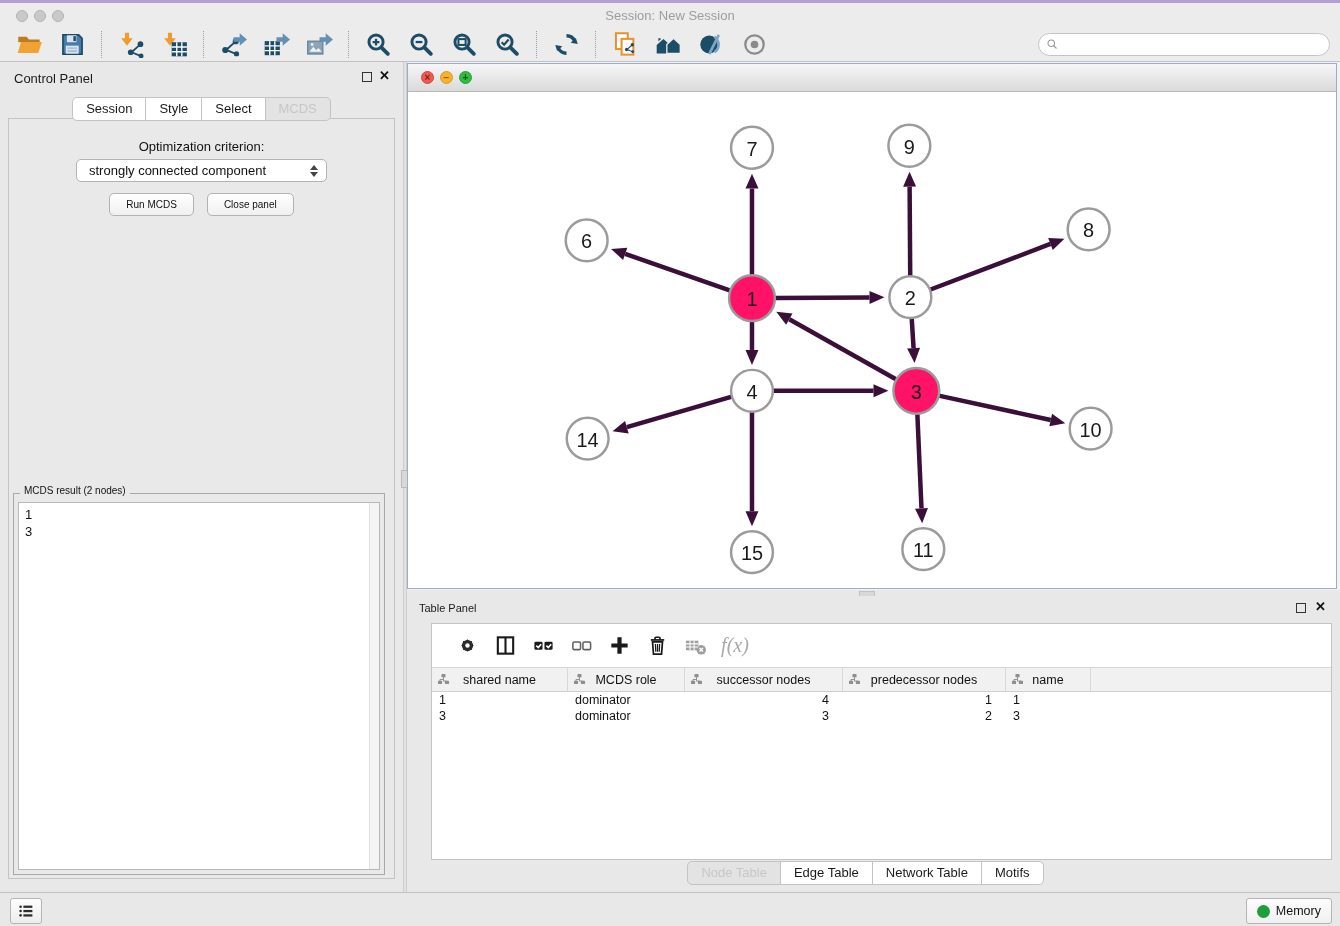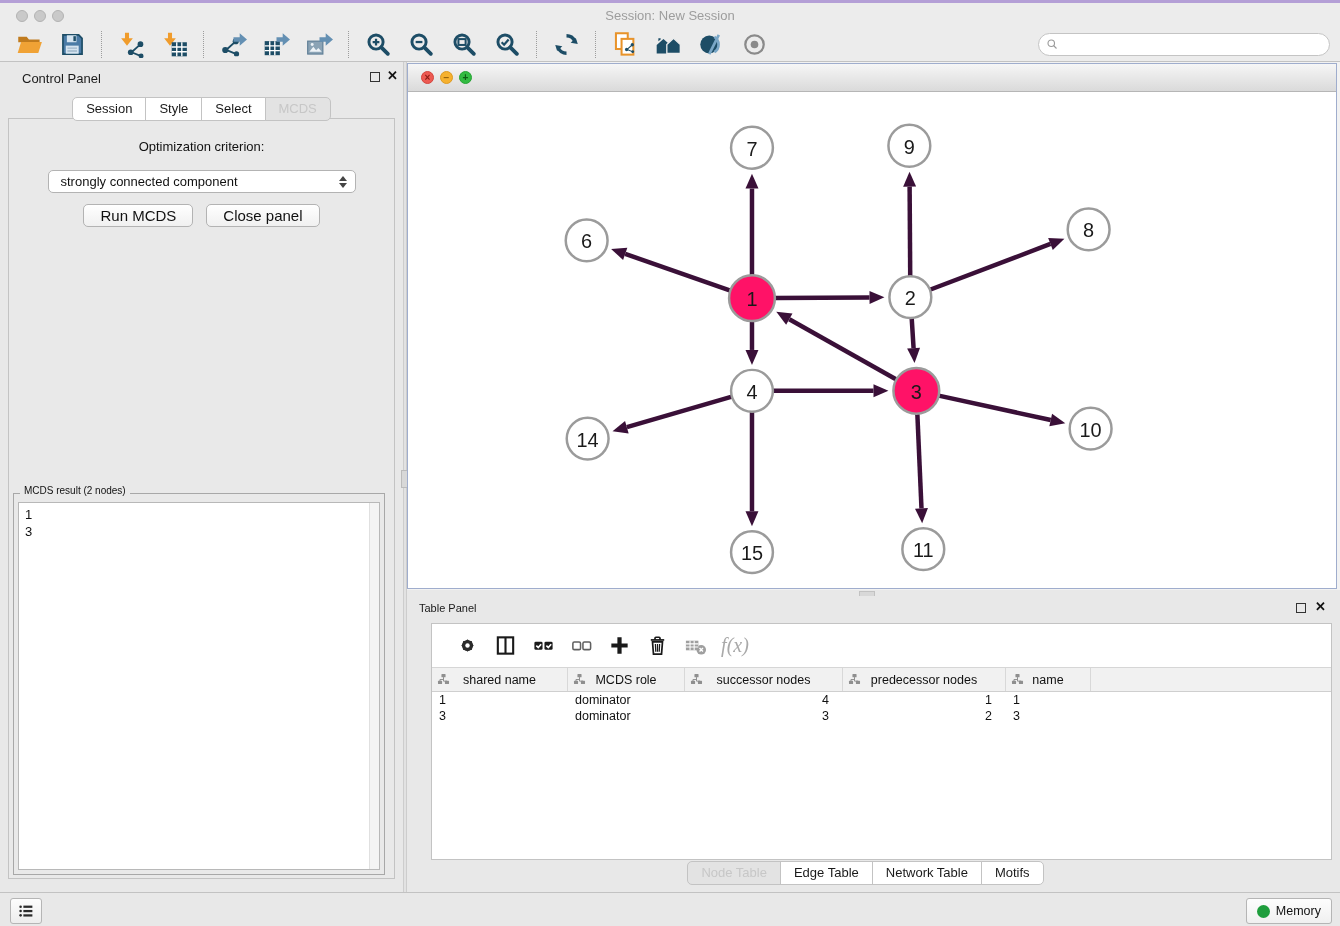--- a/index.html
+++ b/index.html
@@ -16,42 +16,42 @@
            display:flex;align-items:center;box-sizing:border-box;padding-left:8px;}
   .tb-btn{width:43px;height:31px;display:flex;align-items:center;justify-content:center;flex:0 0 auto;}
   .tb-btn svg{width:27px;height:27px;}
   .tb-sep{width:1px;height:27px;border-left:1px dotted #9d9d9d;margin:0 7px;flex:0 0 auto;}
   .search-wrap{margin-left:auto;margin-right:10px;width:292px;height:23px;background:#fff;border:1px solid #c4c4c4;
                border-radius:12px;display:flex;align-items:center;padding-left:6px;box-sizing:border-box;}
   .search-wrap svg{width:15px;height:15px;flex:0 0 auto;}
   .search-input{border:none;outline:none;background:transparent;flex:1;font-size:13px;height:19px;padding:0 6px 0 2px;}
   
   .control-panel{position:absolute;left:0;top:62px;width:403px;height:830px;background:#e8e8e8;}
-  .panel-head{position:absolute;left:8px;top:0;width:100%;height:30px;}
+  .panel-head{position:absolute;left:0;top:0;width:100%;height:30px;}
   .panel-title{position:absolute;left:14px;top:9px;font-size:13px;color:#1a1a1a;}
   .float-box{position:absolute;width:10px;height:10px;border:1.5px solid #333;box-sizing:border-box;top:10px;}
   .close-x{position:absolute;top:7px;font-size:13px;font-weight:bold;color:#111;line-height:14px;}
   .seg{display:flex;}
   .seg .tab{background:#fff;border:1px solid #c3c3c3;margin-left:-1px;padding:3px 13px 4px;font-size:13px;color:#1a1a1a;cursor:default;}
   .seg .tab:first-child{border-radius:5px 0 0 5px;margin-left:0;}
   .seg .tab:last-child{border-radius:0 5px 5px 0;}
   .seg .tab.active{background:#e3e3e3;color:#c7c7c7;}
   .cp-tabs{position:absolute;top:35px;left:0;width:100%;display:flex;justify-content:center;z-index:2;}
   .cp-content{position:absolute;left:8px;right:8px;top:56px;bottom:13px;border:1px solid #c3c3c3;background:#e9e9e9;z-index:1;}
   .opt-label{margin-top:20px;text-align:center;font-size:13px;color:#111;}
-  .dropdown{margin:16px auto 0;width:308px;height:23px;background:#fff;border:1px solid #b3b3b3;border-radius:5px;
+  .dropdown{margin:5px auto 0;width:251px;height:23px;background:#fff;border:1px solid #b3b3b3;border-radius:5px;
             display:flex;align-items:center;box-sizing:border-box;padding:0 8px 0 12px;font-size:13px;color:#111;}
   .dd-text{flex:1;}
   .dd-arrows{display:flex;flex-direction:column;gap:2px;align-items:center;}
   .dd-arrows i{display:block;width:0;height:0;border-left:4px solid transparent;border-right:4px solid transparent;}
   .dd-up{border-bottom:5px solid #444;}
   .dd-down{border-top:5px solid #444;}
   .btn-row{margin-top:11px;display:flex;justify-content:center;gap:13px;}
   .mac-btn{height:23px;background:linear-gradient(#ffffff,#f0f0f0);border:1px solid #b3b3b3;border-radius:5px;
-           font-size:15px;color:#111;padding:0 16px;display:flex;align-items:center;font-family:"Liberation Sans",sans-serif;}
+           font-size:10px;color:#111;padding:0 16px;display:flex;align-items:center;font-family:"Liberation Sans",sans-serif;}
   .result-group{position:absolute;left:4px;right:9px;top:374px;bottom:3px;border:1px solid #a8a8a8;}
   .result-legend{position:absolute;top:-9px;left:6px;background:#e9e9e9;padding:0 4px;font-size:10px;color:#111;}
   .result-area{position:absolute;left:4px;right:4px;top:8px;bottom:4px;background:#fff;border:1px solid #b8b8b8;overflow:hidden;}
   .result-line{font-size:13px;line-height:17px;padding-left:6px;color:#111;}
   .result-area .first{padding-top:3px;}
   .scroll-track{position:absolute;right:0;top:0;bottom:0;width:9px;background:#f4f4f4;border-left:1px solid #e0e0e0;}
   
   .v-splitter{position:absolute;left:403px;top:62px;width:4px;height:830px;background:#e2e2e2;border-left:1px solid #cdcdcd;border-right:1px solid #cdcdcd;box-sizing:border-box;}
   .v-grip{position:absolute;left:-3px;top:408px;width:8px;height:16px;background:#d8d8d8;border:1px solid #bbb;}
   .h-splitter{position:absolute;left:407px;top:590px;right:0;height:6px;background:#e8e8e8;}

